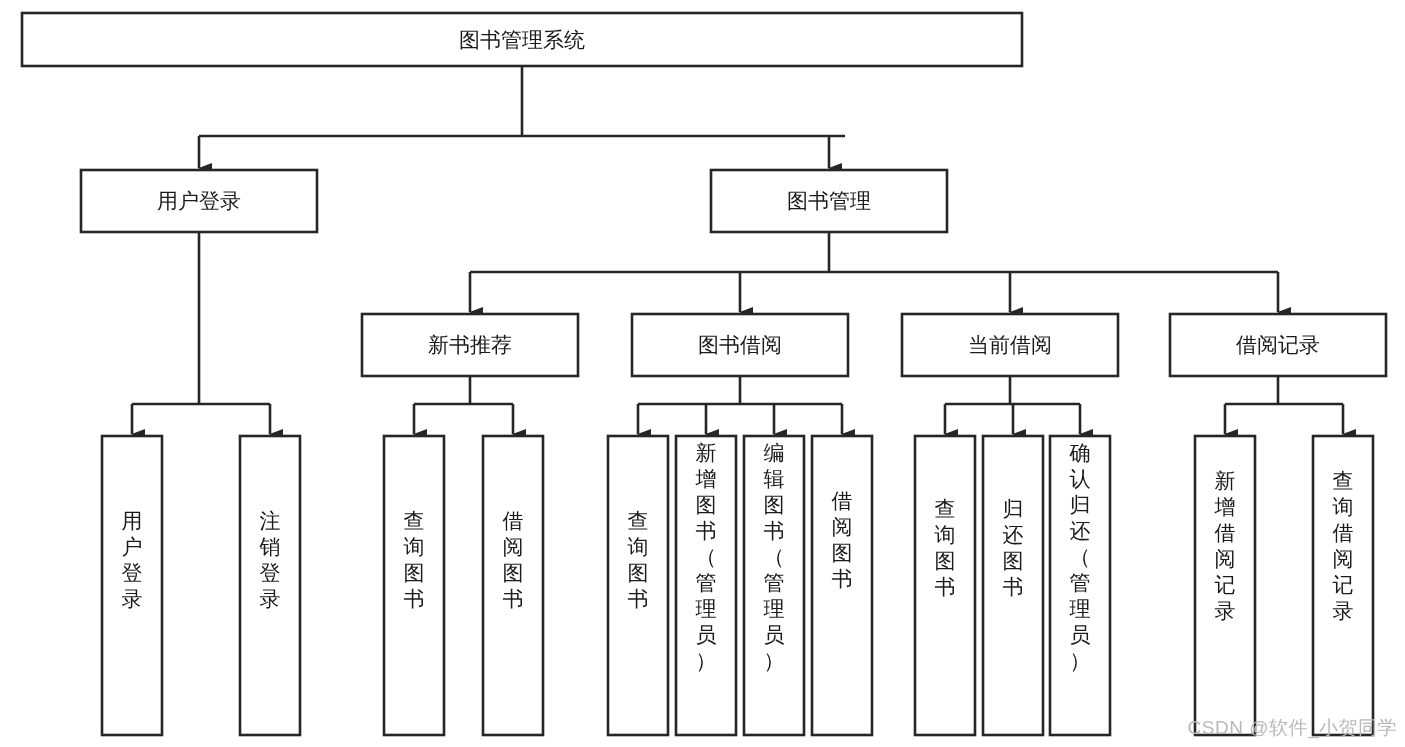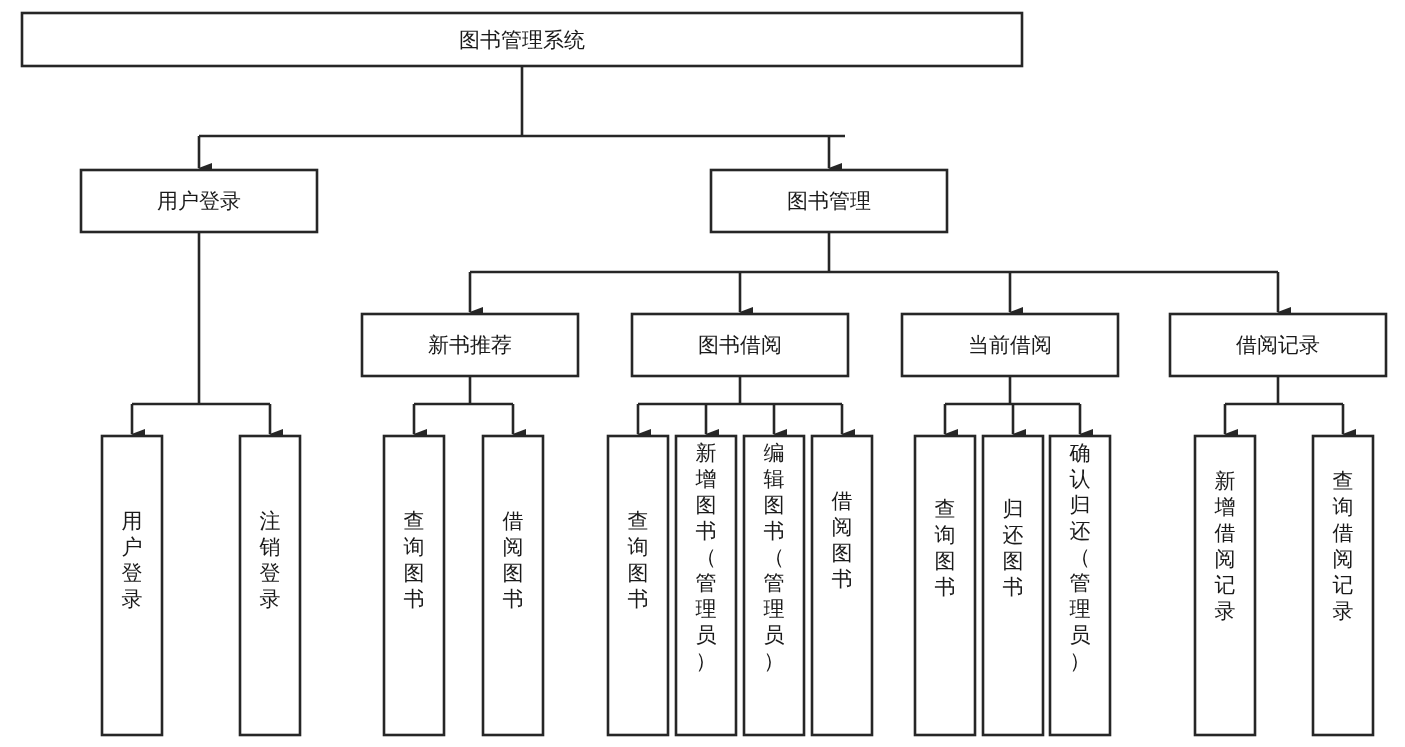--- a/index.html
+++ b/index.html
@@ -211,13 +211,14 @@
     <g>
       <rect class="node-box" x="1195" y="436" width="60" height="299"></rect>
       <text class="leaf-label vtext" x="1225" y="488"><tspan x="1225" y="488">新</tspan><tspan x="1225" y="514">增</tspan><tspan x="1225" y="540">借</tspan><tspan x="1225" y="566">阅</tspan><tspan x="1225" y="592">记</tspan><tspan x="1225" y="618">录</tspan></text>
     </g>
     <g>
       <rect class="node-box" x="1313" y="436" width="60" height="299"></rect>
       <text class="leaf-label vtext" x="1343" y="488"><tspan x="1343" y="488">查</tspan><tspan x="1343" y="514">询</tspan><tspan x="1343" y="540">借</tspan><tspan x="1343" y="566">阅</tspan><tspan x="1343" y="592">记</tspan><tspan x="1343" y="618">录</tspan></text>
     </g>
   </svg>
 
+  <div class="watermark">CSDN @软件_小贺同学</div>
 </div>
 
 </body></html>

